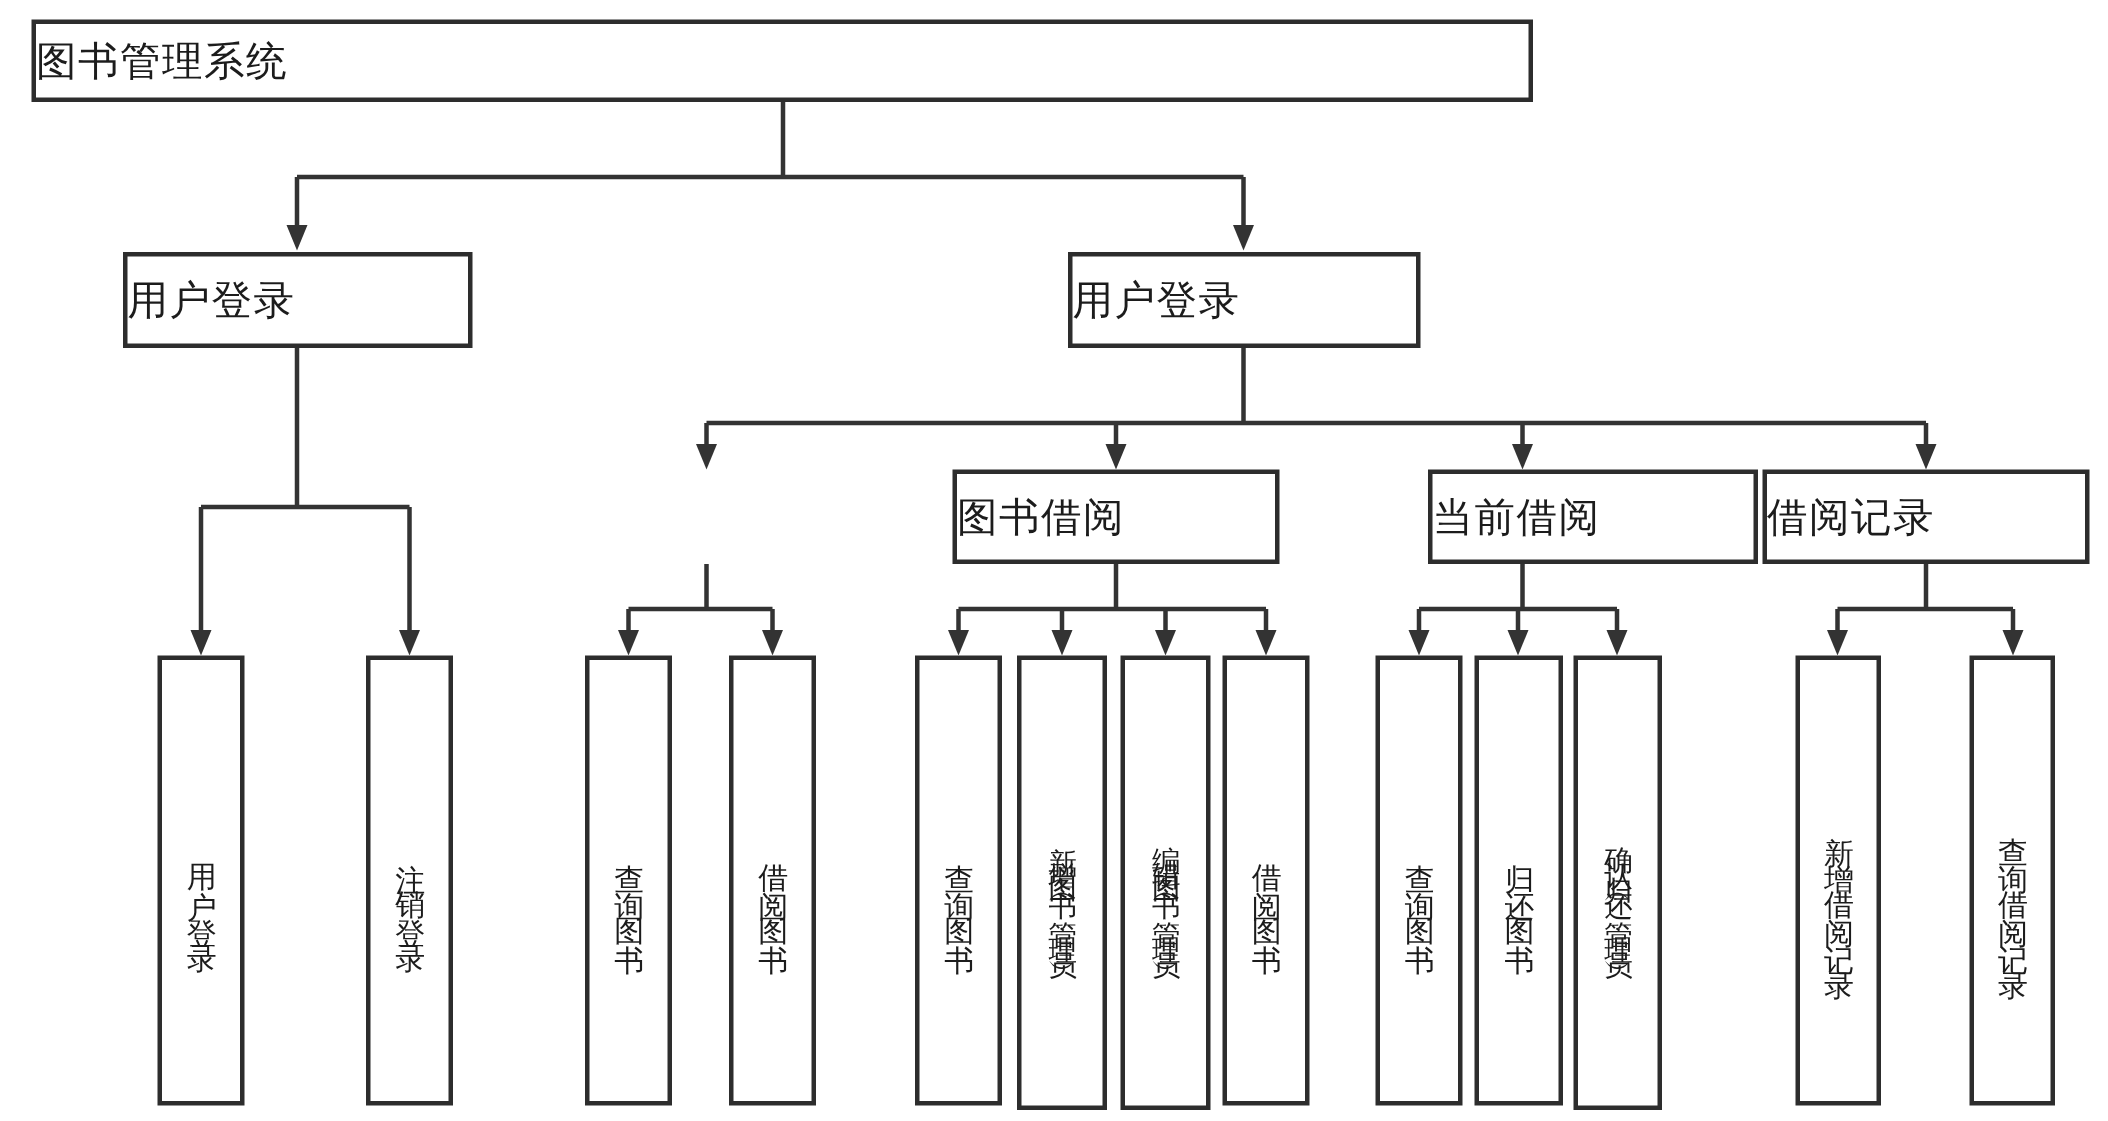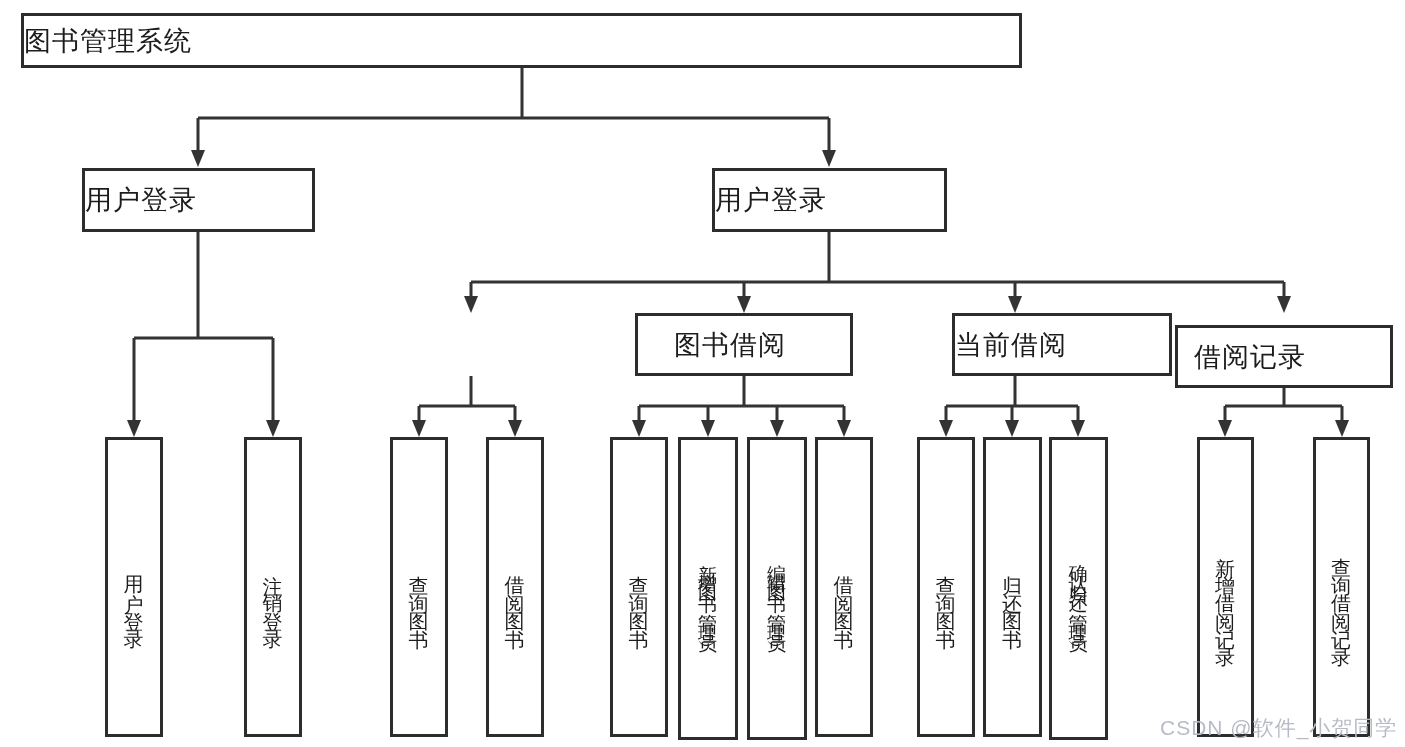--- a/index.html
+++ b/index.html
@@ -79,27 +79,27 @@
     <span>图书管理系统</span>
   </div>
 
   <div class="hbox" style="left:82px;top:168px;width:233px;height:64px;">
     <span>用户登录</span>
   </div>
   <div class="hbox" style="left:712px;top:168px;width:235px;height:64px;">
     <span>用户登录</span>
   </div>
 
-  <div class="hbox" style="left:635px;top:313px;width:218px;height:63px;padding-left:36px;">
+  <div class="hbox" style="left:635px;top:313px;width:218px;height:63px;">
     <span>图书借阅</span>
   </div>
   <div class="hbox" style="left:952px;top:313px;width:220px;height:63px;">
     <span>当前借阅</span>
   </div>
-  <div class="hbox" style="left:1175px;top:325px;width:218px;height:63px;padding-left:16px;">
+  <div class="hbox" style="left:1175px;top:313px;width:218px;height:63px;">
     <span>借阅记录</span>
   </div>
 
   <div class="vbox" style="left:105px;top:437px;width:58px;height:300px;">
     <span class="vlabel">用户登录</span>
   </div>
   <div class="vbox" style="left:244px;top:437px;width:58px;height:300px;">
     <span class="vlabel">注销登录</span>
   </div>
 
@@ -133,14 +133,13 @@
     <span class="vlabel dense">确认归还（管理员）</span>
   </div>
 
   <div class="vbox" style="left:1197px;top:437px;width:57px;height:300px;">
     <span class="vlabel">新增借阅记录</span>
   </div>
   <div class="vbox" style="left:1313px;top:437px;width:57px;height:300px;">
     <span class="vlabel">查询借阅记录</span>
   </div>
 
-  <div class="watermark">CSDN @软件_小贺同学</div>
 </div>
 
 </body></html>

